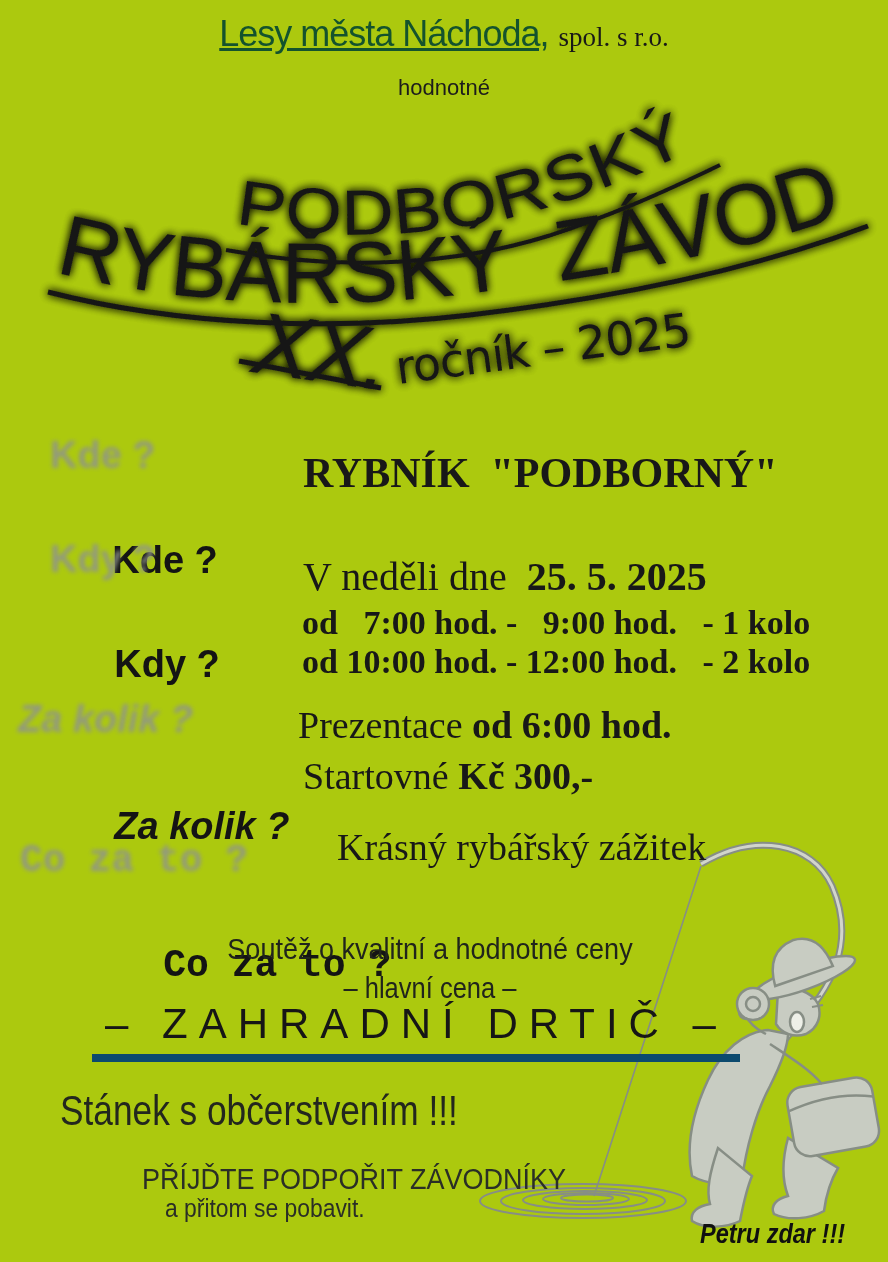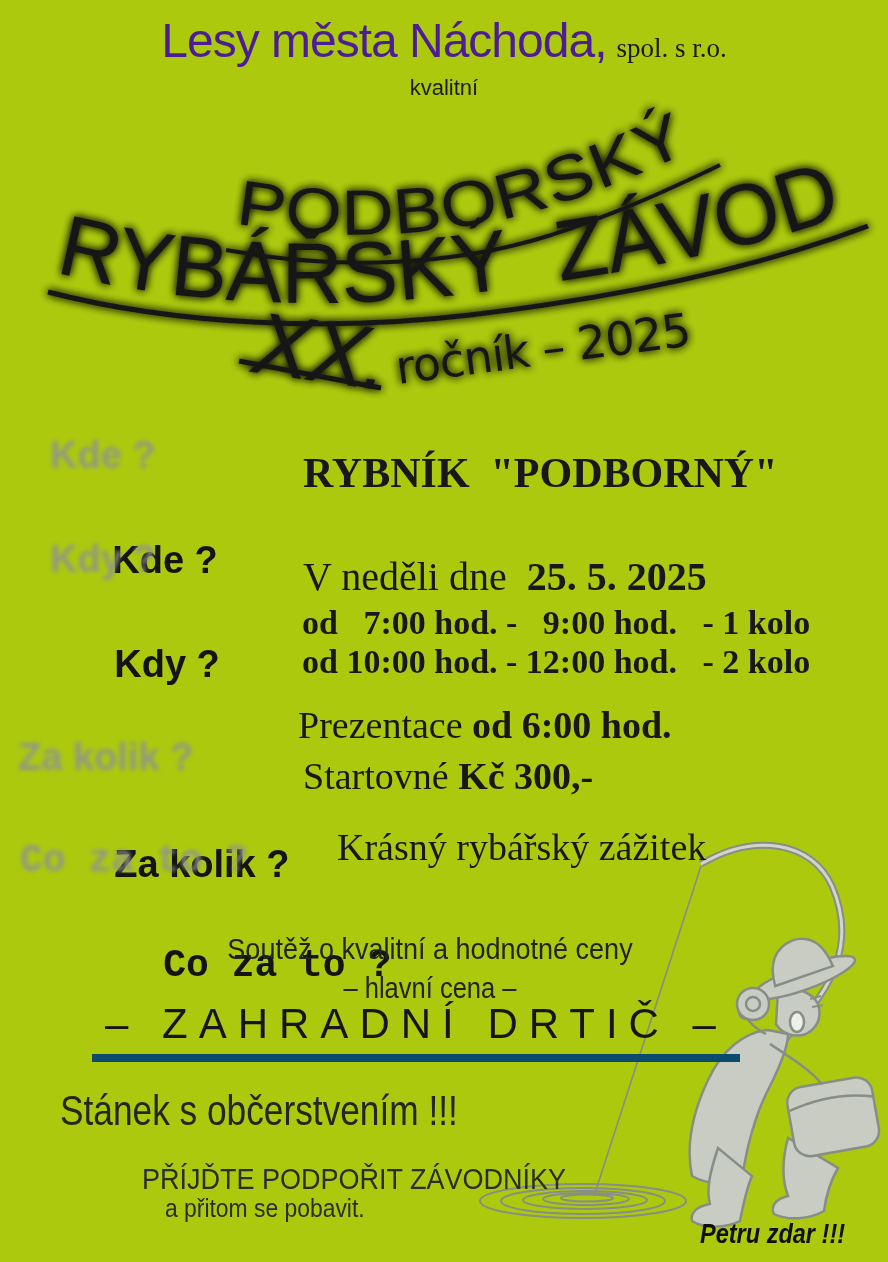--- a/index.html
+++ b/index.html
@@ -4,21 +4,21 @@
 <style>
   html,body{margin:0;padding:0;background:#444;}
   .poster{
     position:relative;width:888px;height:1262px;overflow:hidden;
     background:#acc90e;
     font-family:"Liberation Sans",sans-serif;color:#1a1a1a;
   }
   .abs{position:absolute;line-height:1.12;white-space:pre;}
   
   .org-line{top:14px;left:0;right:0;display:flex;justify-content:center;align-items:baseline;gap:10px;}
-  .org-main{font-size:48px;letter-spacing:-1px;color:#4c1d95;}
+  .org-main{font-size:36px;letter-spacing:-1px;color:#14532d;text-decoration:underline;}
   .org-suffix{font-size:27px;color:#181818;font-family:Liberation Serif, serif;}
   .lead-in{top:76px;left:0;width:100%;text-align:center;font-size:22px;color:#1c1c1c;}
   
   .qlabel{font-weight:bold;font-size:38px;color:#141414;}
   .qshadow{position:absolute;color:#8f948c;filter:blur(2px);opacity:.9;font-weight:bold;font-size:38px;white-space:pre;}
   
   .serif{font-family:"Liberation Serif","DejaVu Serif",serif;color:#181818;}
   .sz42{font-size:42px;} .sz40{font-size:40px;} .sz38{font-size:38px;} .sz34{font-size:34px;}
   .bold{font-weight:bold;}
   
@@ -107,38 +107,38 @@
       <text class="arc-text" x="250" y="372" font-size="88" font-style="italic" letter-spacing="-3" transform="rotate(8 252 372)">XX.</text>
       <path stroke="#171717" stroke-width="5" fill="none" d="M 239,361 L 381,388"></path>
       <text class="tail-text" x="398" y="384" font-size="46" letter-spacing="-1" transform="rotate(-7.5 398 384)">ročník – 2025</text>
     </g>
   </svg>
 
   <div class="abs org-line">
     <span class="org-main">Lesy města Náchoda,</span>
     <span class="org-suffix">spol. s r.o.</span>
   </div>
-  <div class="abs lead-in">kvalitní</div>
+  <div class="abs lead-in">hodnotné</div>
 
   <div class="abs qlabel" style="left:70px;top:454px;">
     <span class="qshadow" style="left:-20px;top:-20px;">Kde ?</span>
     <span>Kde ?</span>
   </div>
   <div class="abs serif sz42 bold" style="left:303px;top:450px;">RYBNÍK  "PODBORNÝ"</div>
 
   <div class="abs qlabel" style="left:72px;top:558px;">
     <span class="qshadow" style="left:-22px;top:-20px;">Kdy ?</span>
     <span>Kdy ?</span>
   </div>
   <div class="abs serif sz40" style="left:303px;top:555px;"><span>V neděli dne  </span><b>25. 5. 2025</b></div>
   <div class="abs serif sz34 bold" style="left:302px;top:604px;">od   7:00 hod. -   9:00 hod.   - 1 kolo</div>
   <div class="abs serif sz34 bold" style="left:302px;top:643px;">od 10:00 hod. - 12:00 hod.   - 2 kolo</div>
   <div class="abs serif sz38" style="left:298px;top:704px;"><span>Prezentace </span><b>od 6:00 hod.</b></div>
 
-  <div class="abs qlabel" style="left:72px;top:758px;">
+  <div class="abs qlabel" style="left:72px;top:720px;font-style:italic;">
     <span class="qshadow" style="left:-54px;top:-22px;">Za kolik ?</span>
     <span>Za kolik ?</span>
   </div>
   <div class="abs serif sz38" style="left:303px;top:755px;"><span>Startovné </span><b>Kč 300,-</b></div>
 
   <div class="abs qlabel" style="left:72px;top:860px;font-family:Liberation Mono, monospace;">
     <span class="qshadow" style="left:-52px;top:-20px;">Co za to ?</span>
     <span>Co za to ?</span>
   </div>
   <div class="abs serif sz38" style="left:303px;top:826px;margin-left:34px;">Krásný rybářský zážitek</div>

